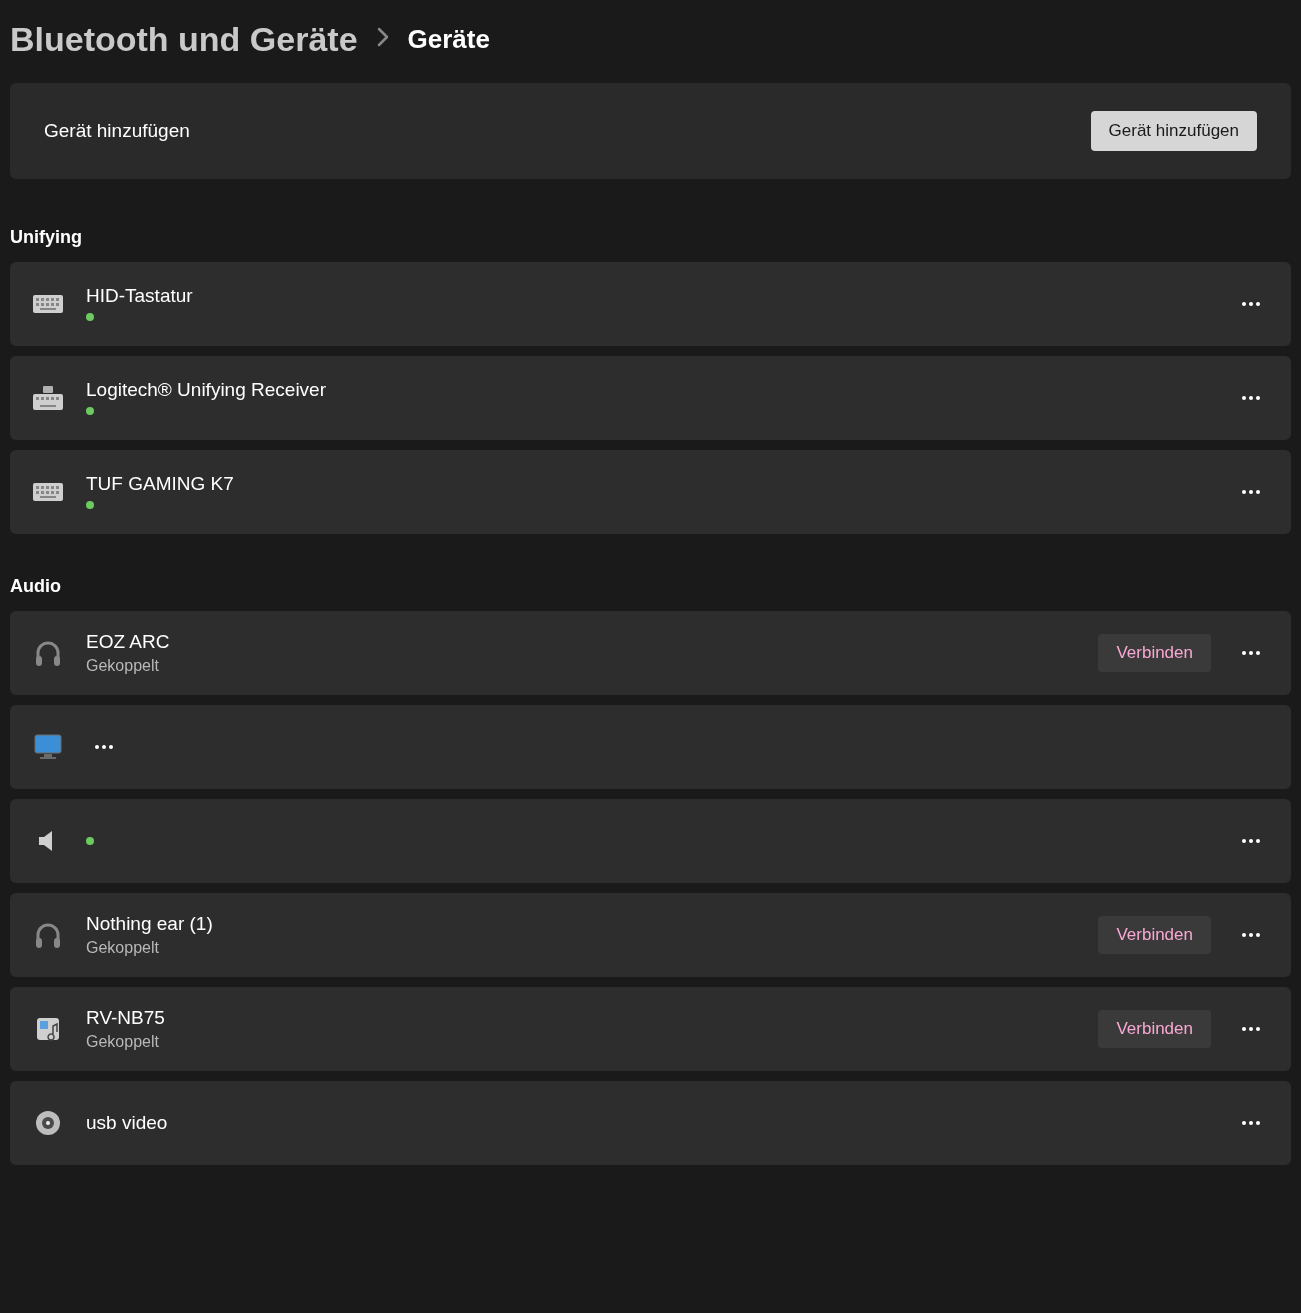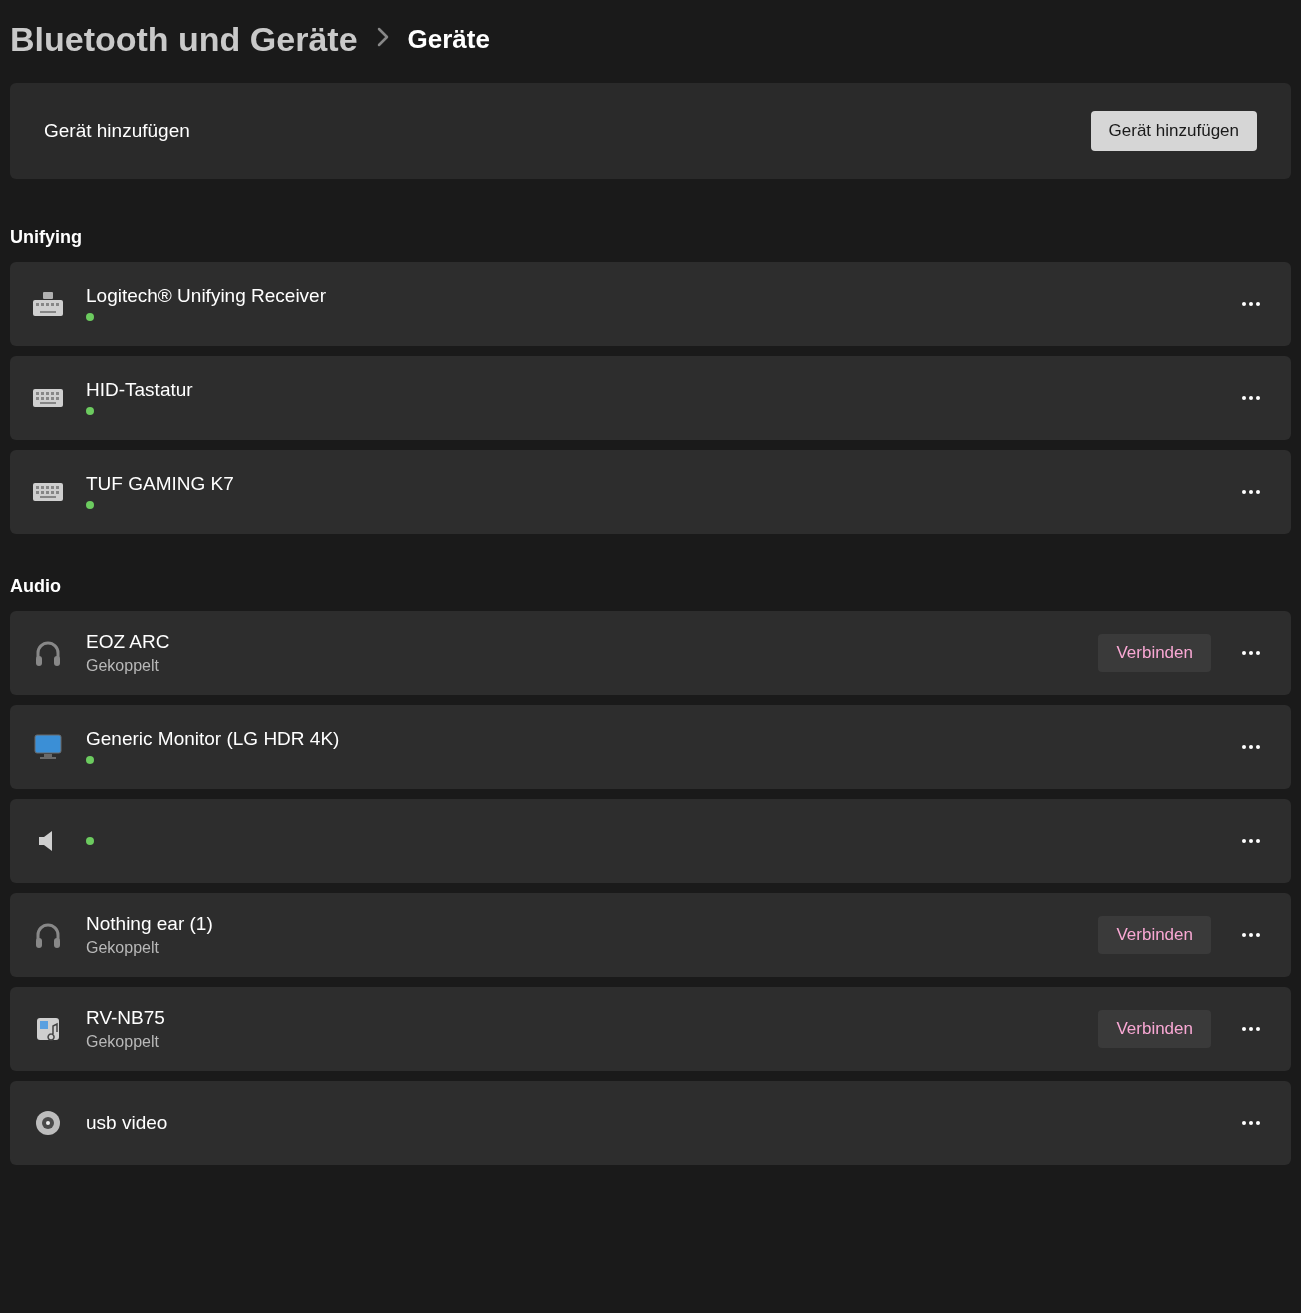--- a/index.html
+++ b/index.html
@@ -149,48 +149,20 @@
   <span class="breadcrumb-current">Geräte</span>
 </div>
 
 <div class="add-card">
   <span class="add-card-label">Gerät hinzufügen</span>
   <button class="btn-primary">Gerät hinzufügen</button>
 </div>
 
 <div class="section-header">Unifying</div>
 <div class="device-list">
-
-  <div class="device-row">
-    <span class="device-icon">
-      <svg width="30" height="24" viewBox="0 0 30 24">
-          <rect x="10" y="0" width="10" height="7" rx="1" fill="#b0b0b0"></rect>
-          <rect x="0" y="8" width="30" height="16" rx="2" fill="#cfcfcf"></rect>
-          <rect x="3" y="11" width="3" height="3" fill="#868686"></rect>
-          <rect x="8" y="11" width="3" height="3" fill="#868686"></rect>
-          <rect x="13" y="11" width="3" height="3" fill="#868686"></rect>
-          <rect x="18" y="11" width="3" height="3" fill="#868686"></rect>
-          <rect x="23" y="11" width="3" height="3" fill="#868686"></rect>
-          <rect x="7" y="19" width="16" height="2" fill="#868686"></rect>
-        </svg>
-    </span>
-    <div class="device-info">
-      <span class="device-name">Logitech® Unifying Receiver</span>
-      <div class="status-row">
-          <span class="status-dot"></span>
-        </div>
-    </div>
-    <button class="more-btn">
-      <svg width="20" height="6" viewBox="0 0 20 6">
-          <circle cx="3" cy="3" r="2" fill="#fff"></circle>
-          <circle cx="10" cy="3" r="2" fill="#fff"></circle>
-          <circle cx="17" cy="3" r="2" fill="#fff"></circle>
-        </svg>
-    </button>
-  </div>
 
   <div class="device-row">
     <span class="device-icon">
       <svg class="kb-icon" width="30" height="18" viewBox="0 0 30 18">
           <rect x="0" y="0" width="30" height="18" rx="2"></rect>
           <rect class="key" x="3" y="3" width="3" height="3"></rect>
           <rect class="key" x="8" y="3" width="3" height="3"></rect>
           <rect class="key" x="13" y="3" width="3" height="3"></rect>
           <rect class="key" x="18" y="3" width="3" height="3"></rect>
           <rect class="key" x="23" y="3" width="3" height="3"></rect>
@@ -212,20 +184,48 @@
       <svg width="20" height="6" viewBox="0 0 20 6">
           <circle cx="3" cy="3" r="2" fill="#fff"></circle>
           <circle cx="10" cy="3" r="2" fill="#fff"></circle>
           <circle cx="17" cy="3" r="2" fill="#fff"></circle>
         </svg>
     </button>
   </div>
 
   <div class="device-row">
     <span class="device-icon">
+      <svg width="30" height="24" viewBox="0 0 30 24">
+          <rect x="10" y="0" width="10" height="7" rx="1" fill="#b0b0b0"></rect>
+          <rect x="0" y="8" width="30" height="16" rx="2" fill="#cfcfcf"></rect>
+          <rect x="3" y="11" width="3" height="3" fill="#868686"></rect>
+          <rect x="8" y="11" width="3" height="3" fill="#868686"></rect>
+          <rect x="13" y="11" width="3" height="3" fill="#868686"></rect>
+          <rect x="18" y="11" width="3" height="3" fill="#868686"></rect>
+          <rect x="23" y="11" width="3" height="3" fill="#868686"></rect>
+          <rect x="7" y="19" width="16" height="2" fill="#868686"></rect>
+        </svg>
+    </span>
+    <div class="device-info">
+      <span class="device-name">Logitech® Unifying Receiver</span>
+      <div class="status-row">
+          <span class="status-dot"></span>
+        </div>
+    </div>
+    <button class="more-btn">
+      <svg width="20" height="6" viewBox="0 0 20 6">
+          <circle cx="3" cy="3" r="2" fill="#fff"></circle>
+          <circle cx="10" cy="3" r="2" fill="#fff"></circle>
+          <circle cx="17" cy="3" r="2" fill="#fff"></circle>
+        </svg>
+    </button>
+  </div>
+
+  <div class="device-row">
+    <span class="device-icon">
       <svg class="kb-icon" width="30" height="18" viewBox="0 0 30 18">
           <rect x="0" y="0" width="30" height="18" rx="2"></rect>
           <rect class="key" x="3" y="3" width="3" height="3"></rect>
           <rect class="key" x="8" y="3" width="3" height="3"></rect>
           <rect class="key" x="13" y="3" width="3" height="3"></rect>
           <rect class="key" x="18" y="3" width="3" height="3"></rect>
           <rect class="key" x="23" y="3" width="3" height="3"></rect>
           <rect class="key" x="3" y="8" width="3" height="3"></rect>
           <rect class="key" x="8" y="8" width="3" height="3"></rect>
           <rect class="key" x="13" y="8" width="3" height="3"></rect>
@@ -277,26 +277,20 @@
   </div>
 
   <div class="device-row">
     <span class="device-icon">
       <svg width="28" height="26" viewBox="0 0 28 26">
           <rect x="1" y="1" width="26" height="18" rx="2" fill="#3b8fd6" stroke="#6a6a6a" stroke-width="1"></rect>
           <rect x="10" y="20" width="8" height="3" fill="#6a6a6a"></rect>
           <rect x="6" y="23" width="16" height="2" fill="#6a6a6a"></rect>
         </svg>
     </span>
-    <div class="device-info">
-      <span class="device-name">Generic Monitor (LG HDR 4K)</span>
-      <div class="status-row">
-          <span class="status-dot"></span>
-        </div>
-    </div>
     <button class="more-btn">
       <svg width="20" height="6" viewBox="0 0 20 6">
           <circle cx="3" cy="3" r="2" fill="#fff"></circle>
           <circle cx="10" cy="3" r="2" fill="#fff"></circle>
           <circle cx="17" cy="3" r="2" fill="#fff"></circle>
         </svg>
     </button>
   </div>
 
   <div class="device-row">

